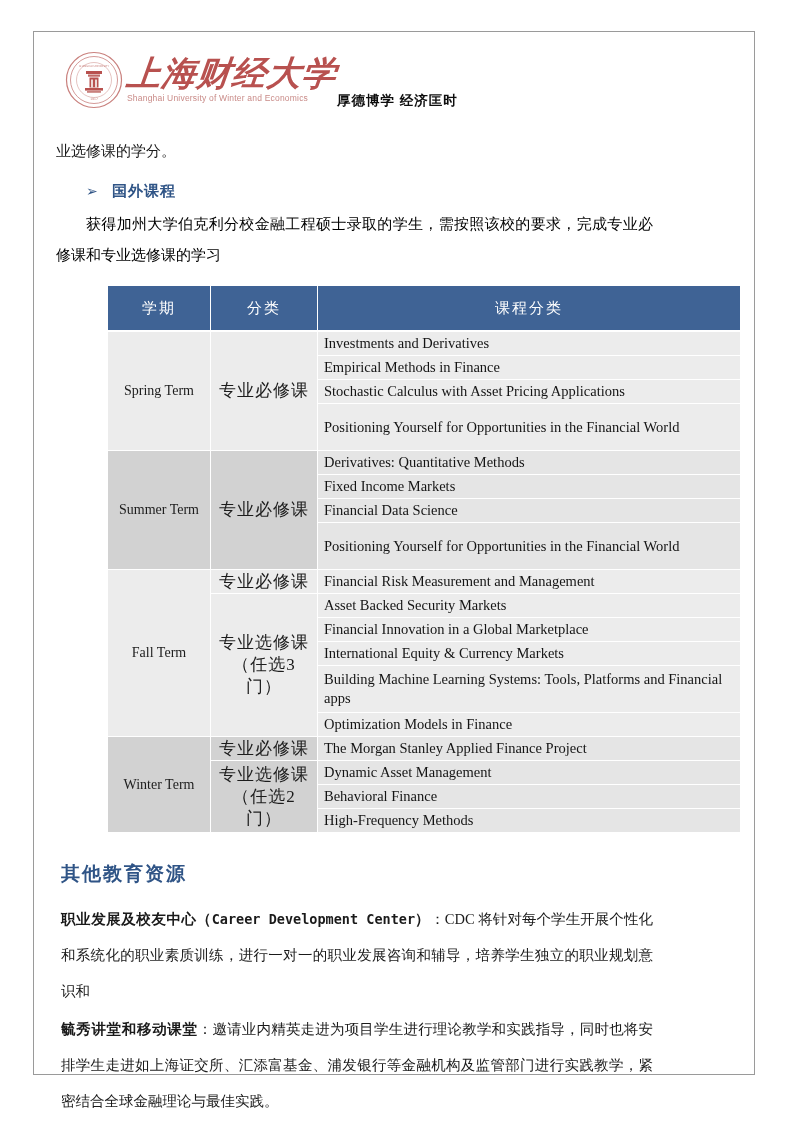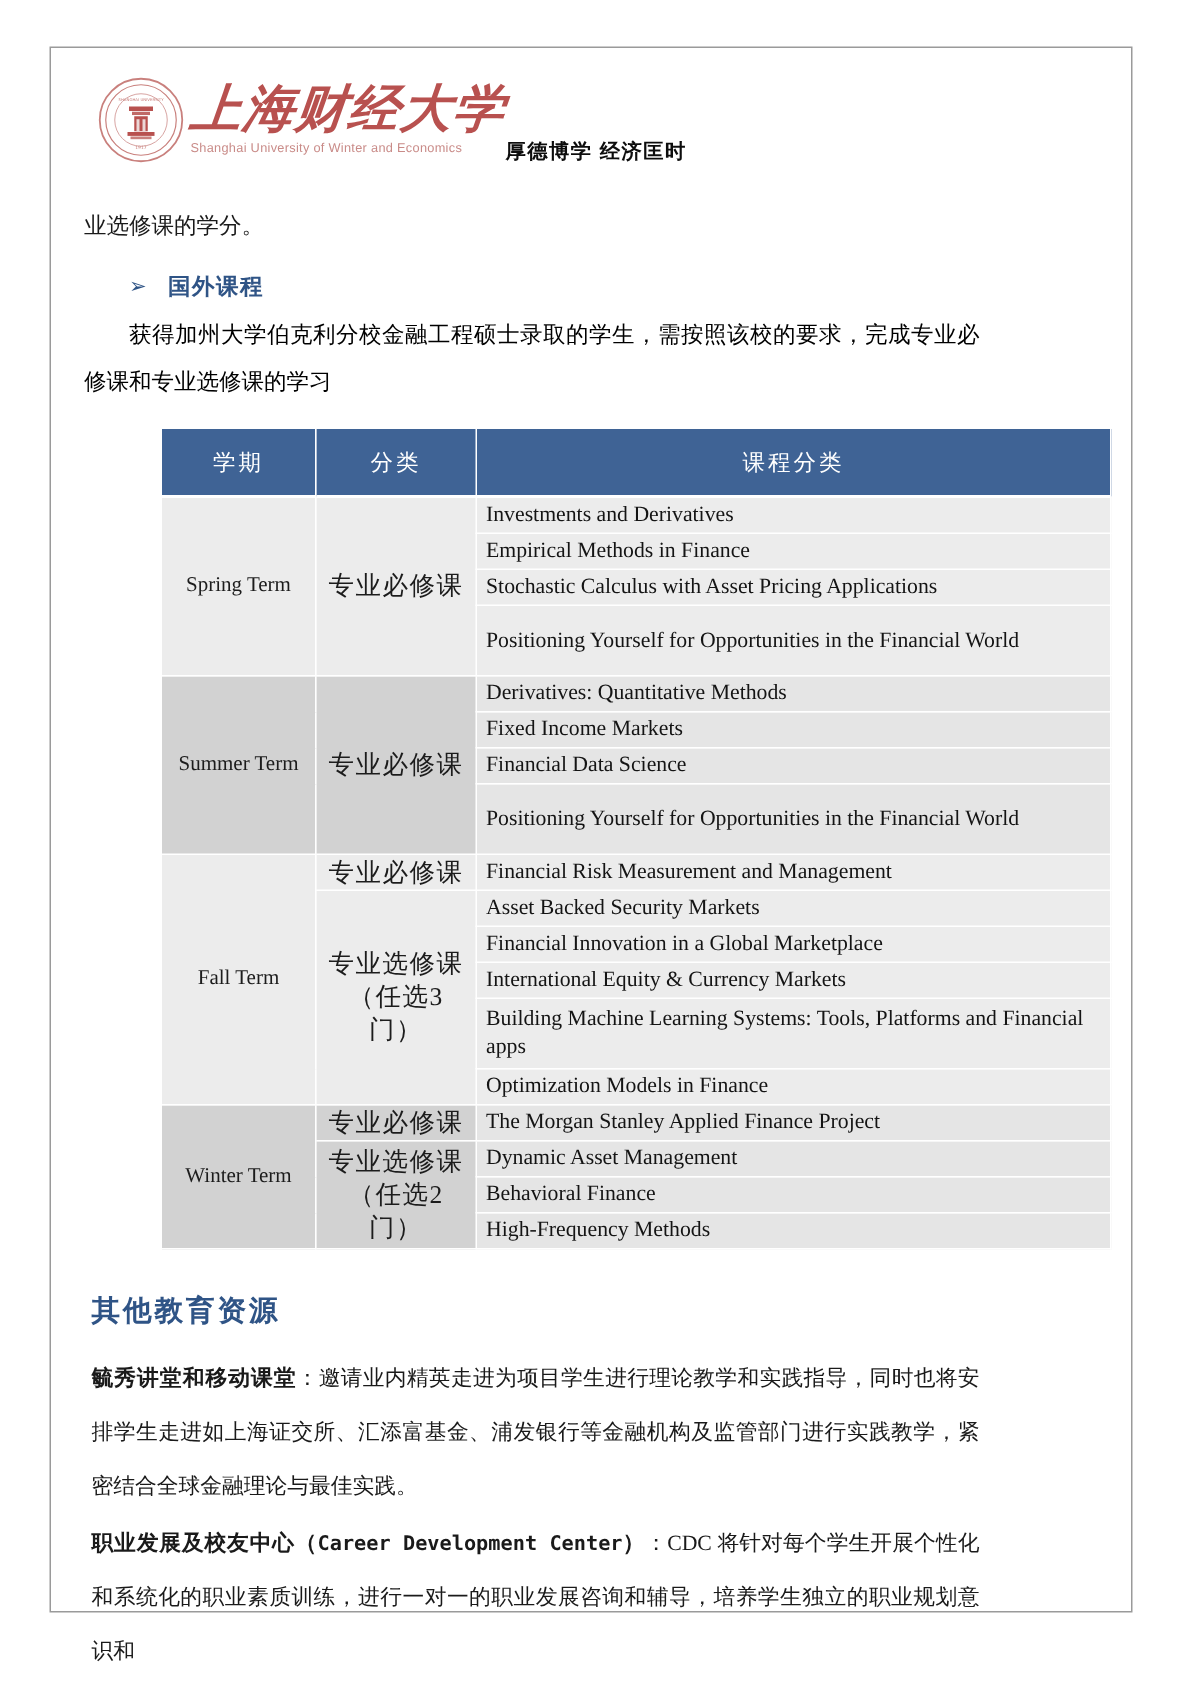--- a/index.html
+++ b/index.html
@@ -344,20 +344,20 @@
         </tr>
         <tr class="shade-dark row-std">
           <td class="course-cell">High-Frequency Methods</td>
         </tr>
       </tbody>
   </table>
 
   <div class="section-title">其他教育资源</div>
 
   <p class="res-para">
+    <b class="term-cn">职业发展及校友中心（</b><b class="term-en">Career Development Center</b><b class="term-cn">）</b><span>：</span><span>CDC 将针对每个学生开展个性化和系统化的职业素质训练，进行一对一的职业发展咨询和辅导，培养学生独立的职业规划意识和</span>
+  </p>
+
+  <p class="res-para">
     <b class="term-cn">毓秀讲堂和移动课堂</b><span>：</span><span>邀请业内精英走进为项目学生进行理论教学和实践指导，同时也将安排学生走进如上海证交所、汇添富基金、浦发银行等金融机构及监管部门进行实践教学，紧密结合全球金融理论与最佳实践。</span>
   </p>
 
-  <p class="res-para">
-    <b class="term-cn">职业发展及校友中心（</b><b class="term-en">Career Development Center</b><b class="term-cn">）</b><span>：</span><span>CDC 将针对每个学生开展个性化和系统化的职业素质训练，进行一对一的职业发展咨询和辅导，培养学生独立的职业规划意识和</span>
-  </p>
-
 </div>
 
 </body></html>

